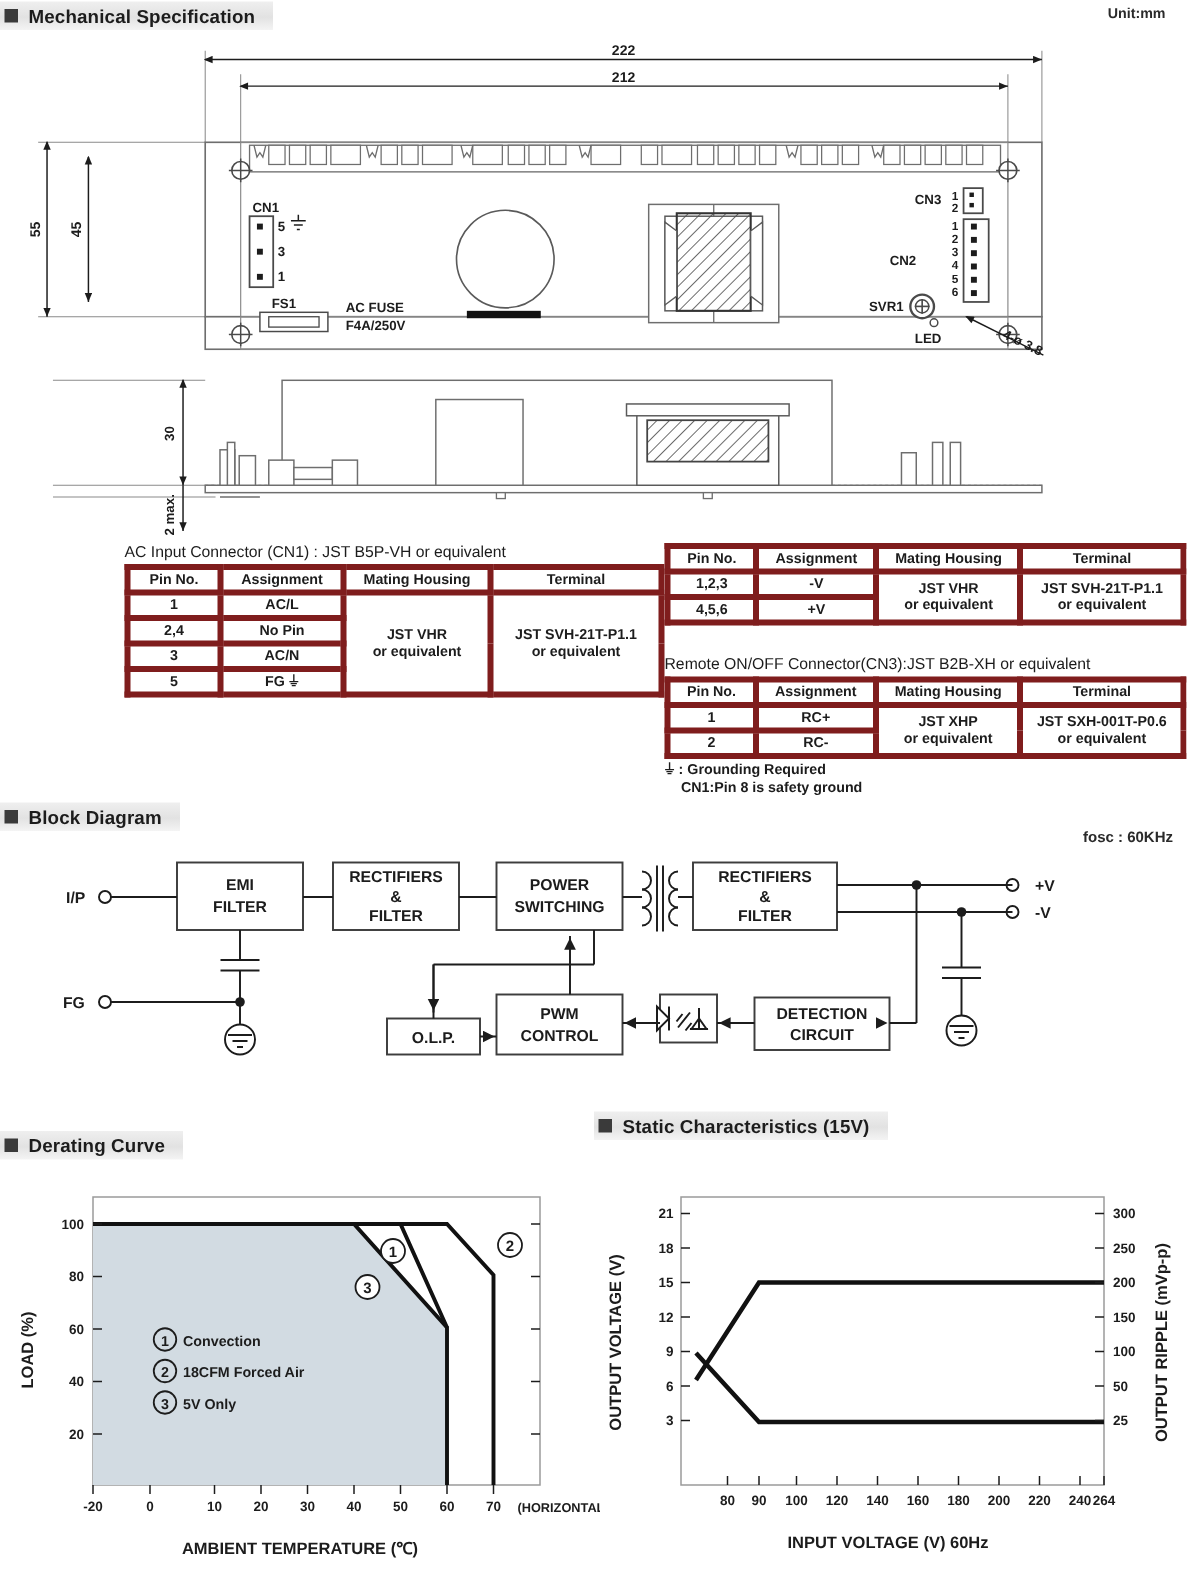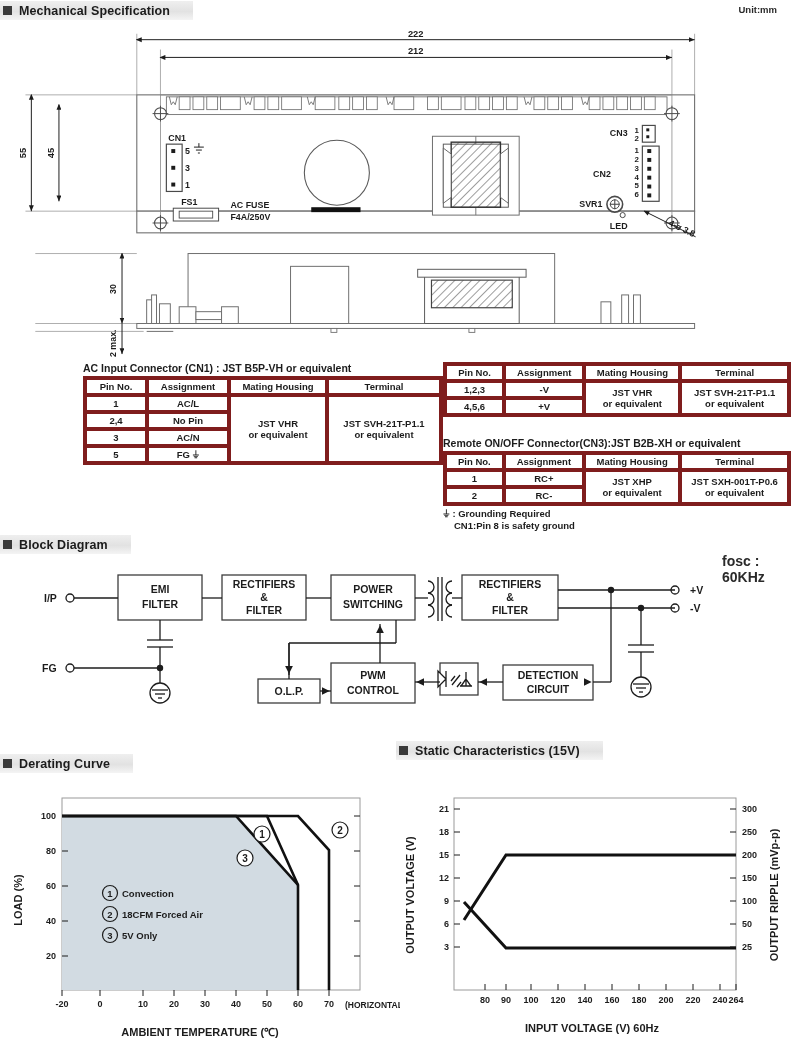--- a/index.html
+++ b/index.html
@@ -3,34 +3,34 @@
 <meta charset="utf-8">
 <style>
   html,body{margin:0;padding:0;background:#fff;}
   body{
     width:791px;height:1049px;position:relative;overflow:hidden;
     font-family:"Liberation Sans",sans-serif;color:#231f20;
   }
   .sec-head{
     position:absolute;display:flex;align-items:center;gap:7px;
     background:linear-gradient(to bottom,#efefef 0%,#e2e2e2 55%,#f4f4f4 100%);
-    padding:2px 23px 2px 3px;height:15px;
+    padding:2px 12px 2px 3px;height:15px;
   }
   .sec-head .sq{width:9px;height:9px;background:#3a3a3a;display:block;}
   .sec-head .txt{font-size:12.5px;font-weight:bold;letter-spacing:.1px;color:#1c1c1c;}
   .unit{position:absolute;font-size:9.5px;font-weight:bold;color:#2a2a2a;}
-  .fosc{position:absolute;font-size:14px;font-weight:bold;color:#2a2a2a;padding-left:32px;}
+  .fosc{position:absolute;font-size:10px;font-weight:bold;color:#2a2a2a;padding-left:32px;}
 
   
   .mech{position:absolute;left:0;top:18px;width:791px;height:340px;}
   .blk{position:absolute;left:0;top:555px;width:791px;height:190px;}
 
   
   .tblwrap{position:absolute;}
-  .tbl-title{font-size:10.5px;font-weight:bold;color:#1c1c1c;margin-bottom:2px;white-space:nowrap;}
+  .tbl-title{font-size:10.5px;font-weight:normal;color:#1c1c1c;margin-bottom:2px;white-space:nowrap;}
   table.conn{border-collapse:collapse;font-size:9.5px;color:#1c1c1c;background:#fff;}
   table.conn th,table.conn td{
     border:4px solid #7f1d1d;text-align:center;font-weight:bold;
     padding:1px 3px;line-height:11px;
   }
   table.conn th{background:#fff;font-weight:bold;}
   .note{position:absolute;font-size:9.5px;font-weight:bold;line-height:12px;color:#1c1c1c;}
 
   
   .chartbox{position:absolute;}

